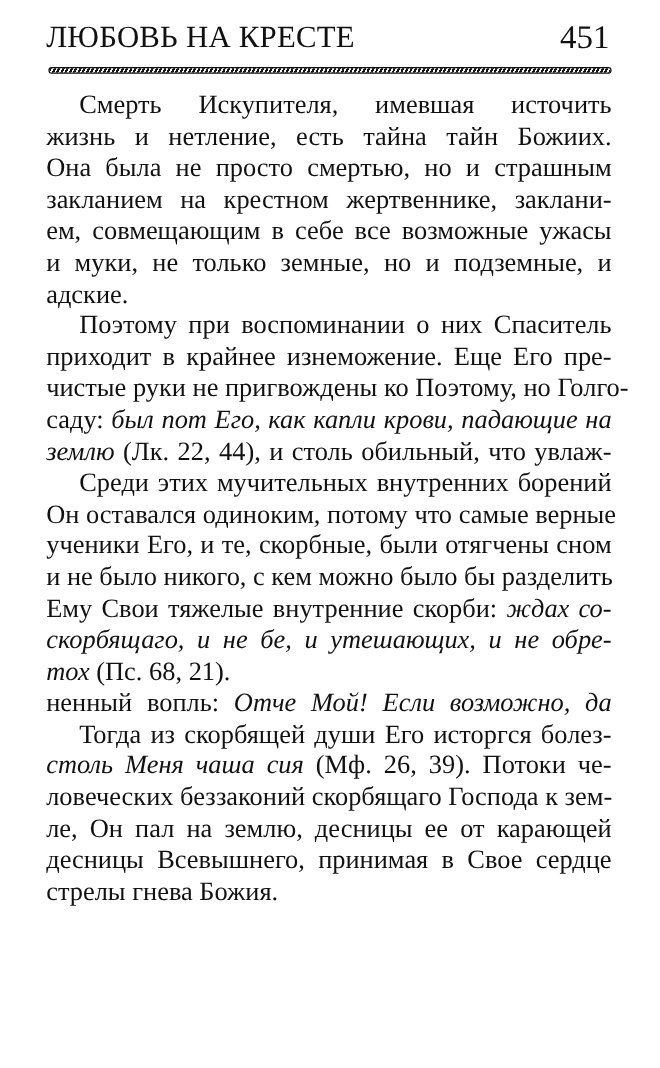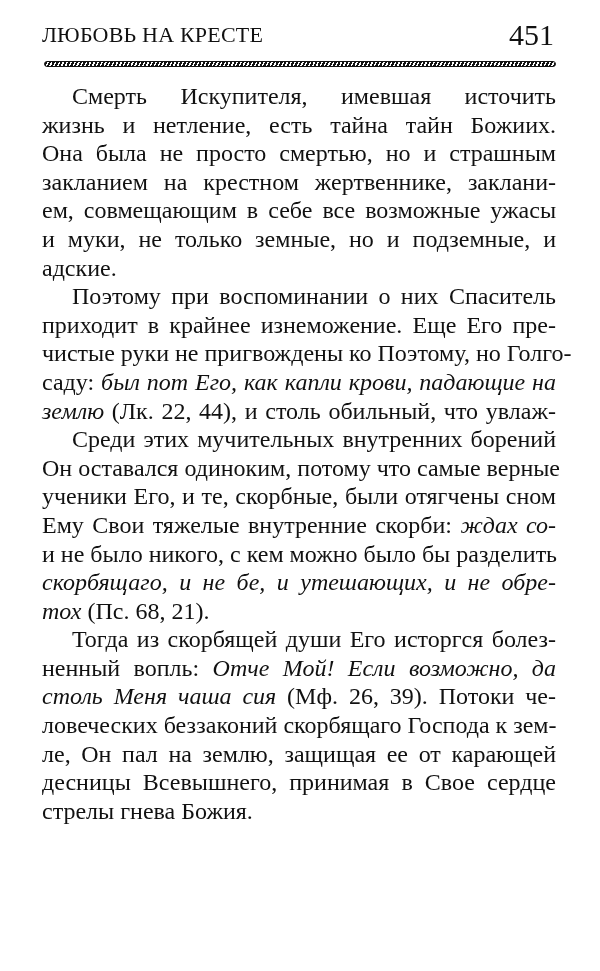--- a/index.html
+++ b/index.html
@@ -1,18 +1,18 @@
 <!DOCTYPE html>
 <html><head>
   <meta charset="utf-8">
   <style>
     html, body { margin: 0; padding: 0; background: #ffffff; }
     body { width: 600px; height: 971px; position: relative; overflow: hidden; color: #111111; }
     .header { position: absolute; left: 42px; top: 20px; width: 514px; height: 30px; }
-    .running-title { position: absolute; left: 0; top: 0; font-family: "Liberation Serif", serif; font-size: 22px; letter-spacing: 0.2px; line-height: 30px; }
+    .running-title { position: absolute; left: 0; top: 0; font-family: "Liberation Serif", serif; font-size: 28px; letter-spacing: 0.2px; line-height: 30px; }
     .page-number { position: absolute; right: 2px; top: 0; font-family: "Liberation Serif", serif; font-size: 30px; line-height: 30px; }
     .rule { position: absolute; left: 44px; top: 61px; width: 512px; height: 6px; border-radius: 3px;
       background:
         repeating-linear-gradient(115deg, #111 0px, #111 2px, #fff 2px, #fff 3.5px);
       border: 1px solid #111; box-sizing: border-box; }
     .text { position: absolute; left: 42px; top: 82px; width: 514px; font-family: "Liberation Serif", serif; font-size: 24px; }
     .line { height: 28.6px; line-height: 28.6px; white-space: nowrap; text-align: justify; text-align-last: justify; }
     .line.last { text-align-last: left; }
     .line.indent { padding-left: 30px; }
     .it { font-style: italic; }
@@ -40,27 +40,27 @@
       <div class="line indent"><span>Поэтому при воспоминании о них Спаситель</span></div>
       <div class="line"><span>приходит в крайнее изнеможение. Еще Его пре-</span></div>
       <div class="line"><span>чистые руки не пригвождены ко Поэтому, но Голго-</span></div>
       <div class="line"><span>саду: </span><span class="it">был пот Его, как капли крови, падающие на</span></div>
       <div class="line"><span class="it">землю</span><span> (Лк. 22, 44), и столь обильный, что увлаж-</span></div>
     </div>
     <div>
       <div class="line indent"><span>Среди этих мучительных внутренних борений</span></div>
       <div class="line"><span>Он оставался одиноким, потому что самые верные</span></div>
       <div class="line"><span>ученики Его, и те, скорбные, были отягчены сном</span></div>
+      <div class="line"><span>и не было никого, с кем можно было бы разделить</span></div>
       <div class="line"><span>Ему Свои тяжелые внутренние скорби: </span><span class="it">ждах со-</span></div>
-      <div class="line"><span>и не было никого, с кем можно было бы разделить</span></div>
       <div class="line"><span class="it">скорбящаго, и не бе, и утешающих, и не обре-</span></div>
       <div class="line last"><span class="it">тох</span><span> (Пс. 68, 21).</span></div>
     </div>
     <div>
+      <div class="line"><span>ненный вопль: </span><span class="it">Отче Мой! Если возможно, да</span></div>
       <div class="line indent"><span>Тогда из скорбящей души Его исторгся болез-</span></div>
-      <div class="line"><span>ненный вопль: </span><span class="it">Отче Мой! Если возможно, да</span></div>
       <div class="line"><span class="it">столь Меня чаша сия</span><span> (Мф. 26, 39). Потоки че-</span></div>
       <div class="line"><span>ловеческих беззаконий скорбящаго Господа к зем-</span></div>
-      <div class="line"><span>ле, Он пал на землю, защищая ее от карающей</span></div>
+      <div class="line"><span>ле, Он пал на землю, десницы ее от карающей</span></div>
       <div class="line"><span>десницы Всевышнего, принимая в Свое сердце</span></div>
       <div class="line last"><span>стрелы гнева Божия.</span></div>
     </div>
   </div>
 
 </body></html>

